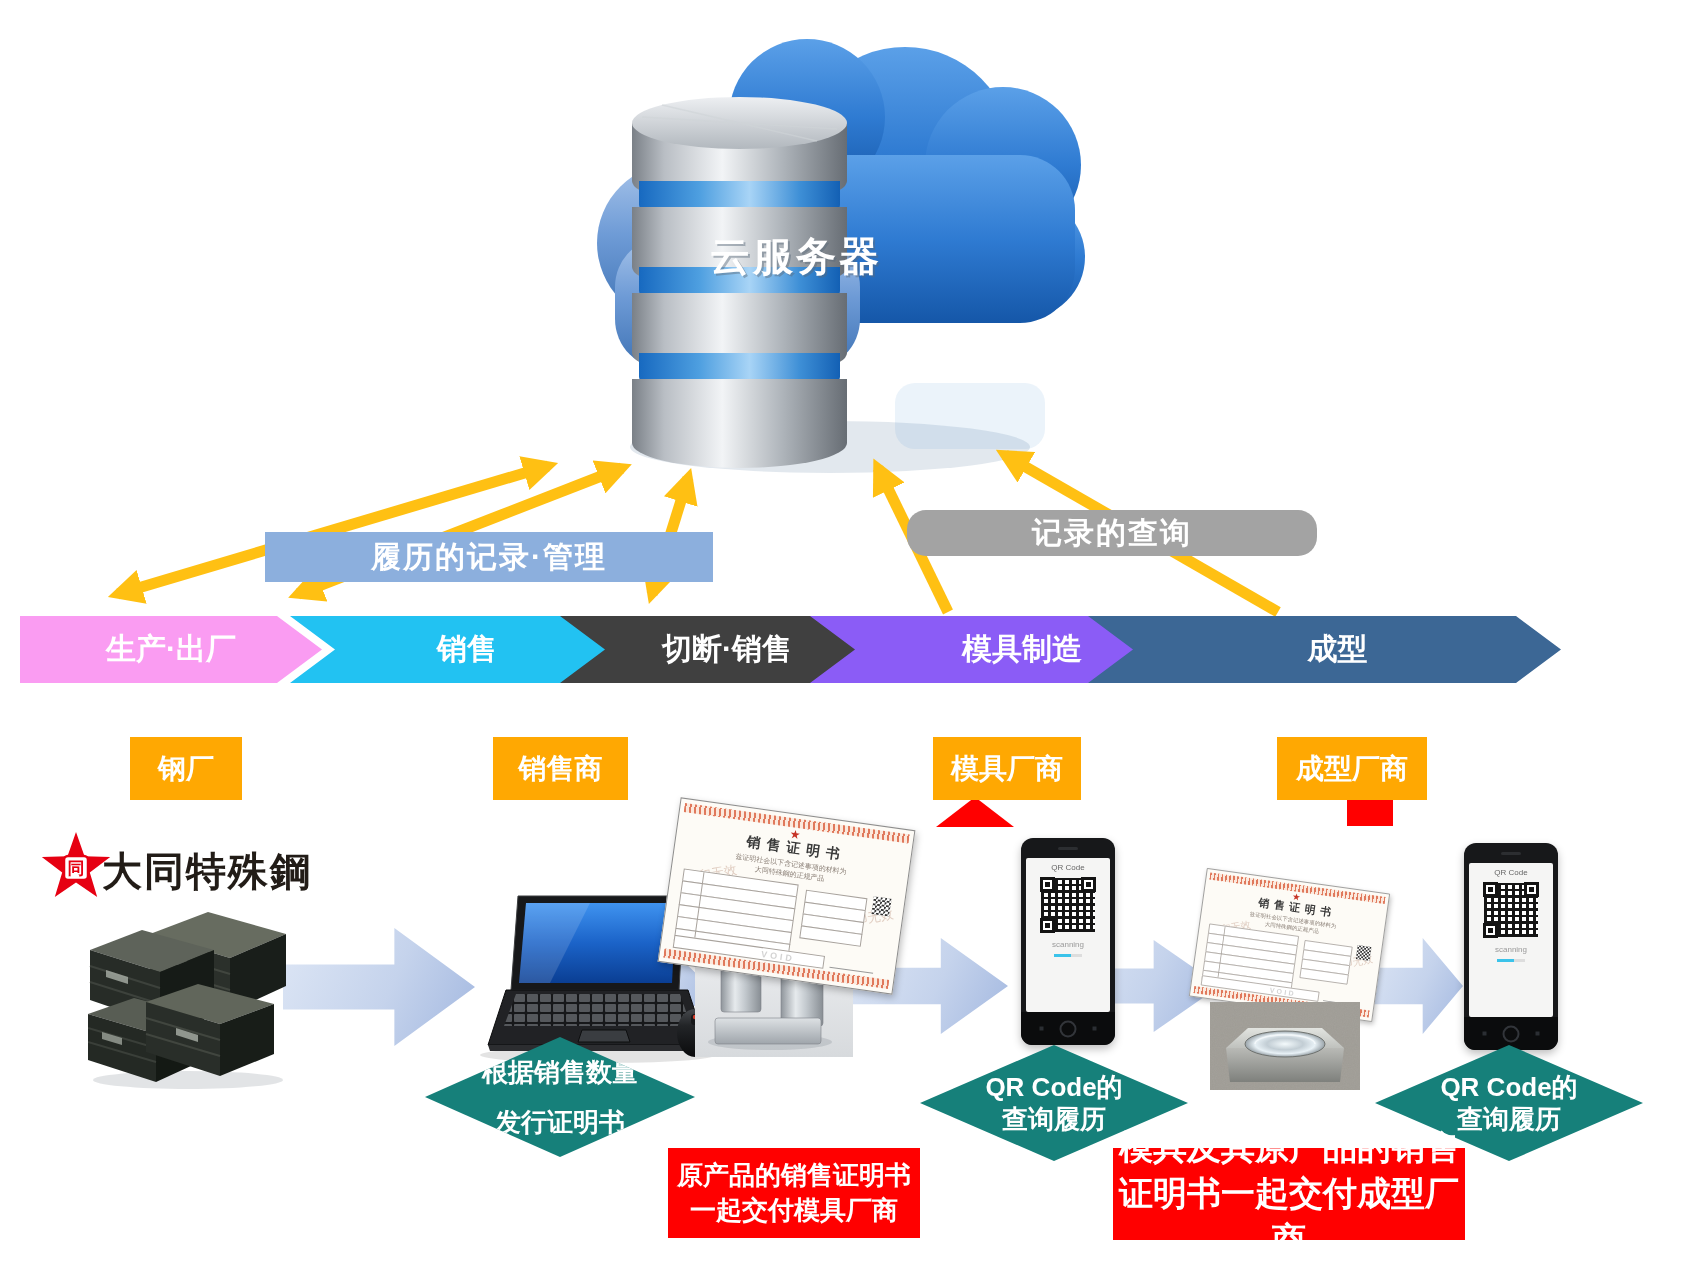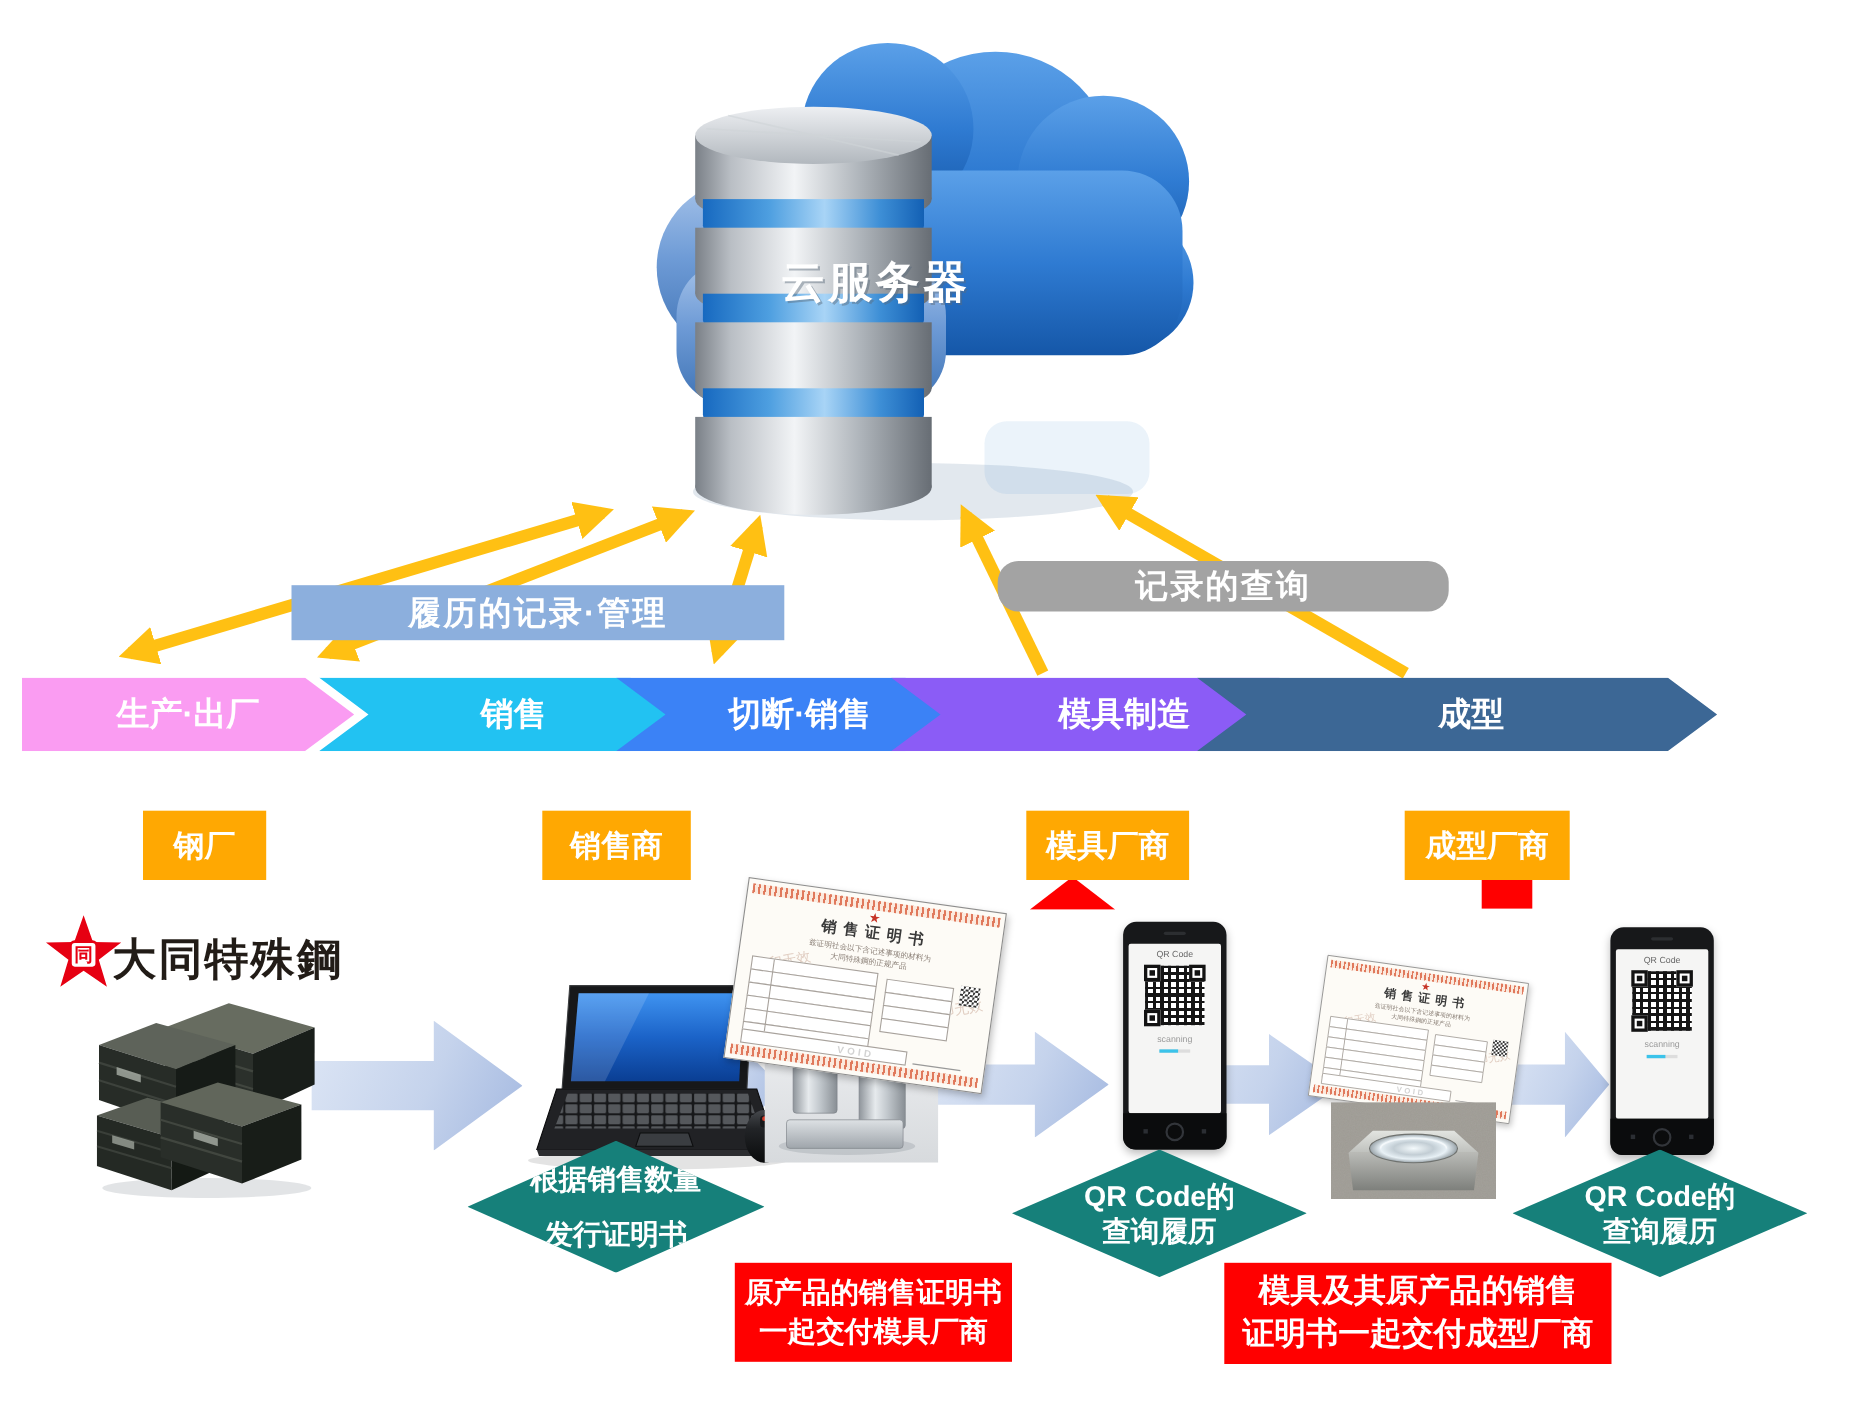--- a/index.html
+++ b/index.html
@@ -14,21 +14,21 @@
   #banner-query{left:907px;top:510px;width:410px;height:46px;background:#A3A3A3;border-radius:19px;}
 
   
   .chev{position:absolute;top:616px;height:67px;display:flex;align-items:center;justify-content:center;
         color:#fff;font-weight:bold;font-size:30px;z-index:5;}
   .chev.notch{padding-left:26px;text-align:right;}
   #chev-0{left:20px;width:302px;background:#FA9CF2;
      clip-path:polygon(0 0,calc(100% - 45px) 0,100% 50%,calc(100% - 45px) 100%,0 100%);}
   #chev-1{left:290px;width:302px;background:#22C2F2;
      clip-path:polygon(0 0,calc(100% - 45px) 0,100% 50%,calc(100% - 45px) 100%,0 100%,45px 50%);}
-  #chev-2{left:560px;width:282px;background:#3b82f6;
+  #chev-2{left:560px;width:282px;background:#404040;
      clip-path:polygon(0 0,calc(100% - 45px) 0,100% 50%,calc(100% - 45px) 100%,0 100%,45px 50%);}
   #chev-3{left:810px;width:372px;background:#8b5cf6;
      clip-path:polygon(0 0,calc(100% - 45px) 0,100% 50%,calc(100% - 45px) 100%,0 100%,45px 50%);}
   #chev-4{left:1088px;width:447px;background:#3C6795;
      clip-path:polygon(0 0,calc(100% - 45px) 0,100% 50%,calc(100% - 45px) 100%,0 100%,45px 50%);}
 
   
   .role{position:absolute;top:737px;height:63px;background:#FFA802;color:#fff;font-weight:bold;
         font-size:28px;display:flex;align-items:center;justify-content:center;z-index:6;}
   #role-0{left:130px;width:112px;}
@@ -109,21 +109,21 @@
       display:flex;flex-direction:column;align-items:center;justify-content:center;text-align:center;
       clip-path:polygon(50% 0,100% 50%,50% 100%,0 50%);z-index:7;}
   #diamond-0{left:425px;top:1037px;width:270px;height:120px;gap:17px;}
   #diamond-1{left:920px;top:1045px;width:268px;height:116px;}
   #diamond-2{left:1375px;top:1045px;width:268px;height:116px;}
 
   
   .note{position:absolute;background:#FF0000;color:#fff;font-weight:bold;text-align:center;line-height:1.35;
       display:flex;flex-direction:column;align-items:center;justify-content:center;z-index:8;}
   #note-0{left:668px;top:1148px;width:252px;height:90px;font-size:26px;}
-  #note-1{left:1113px;top:1148px;width:352px;height:92px;font-size:29px;}
+  #note-1{left:1113px;top:1148px;width:352px;height:92px;font-size:34px;}
 
   
   #cloud-svg{left:575px;top:5px;z-index:1;}
   #arrows-svg{left:0;top:390px;z-index:2;}
   #logo-svg{left:38px;top:828px;z-index:4;}
   #pile-svg{left:88px;top:898px;z-index:2;}
   #laptop-svg{left:448px;top:893px;z-index:2;}
   #holder-svg{left:695px;top:902px;z-index:2;}
   #mold-svg{left:1210px;top:1002px;z-index:4;}
 </style>

